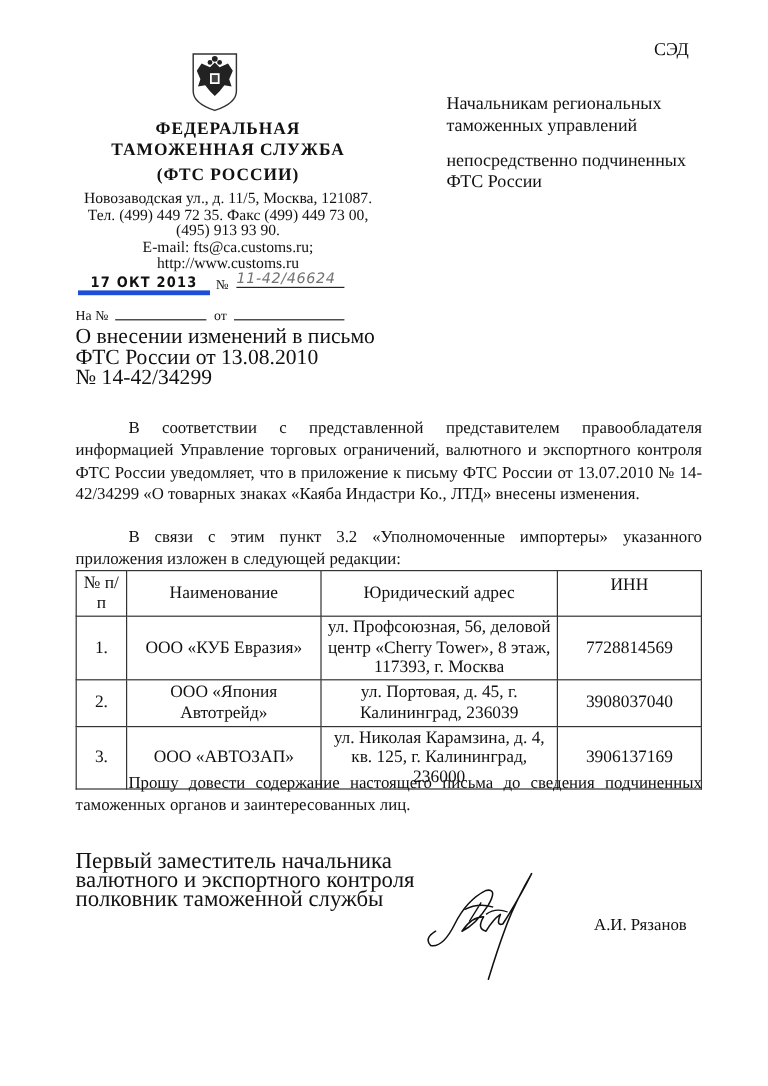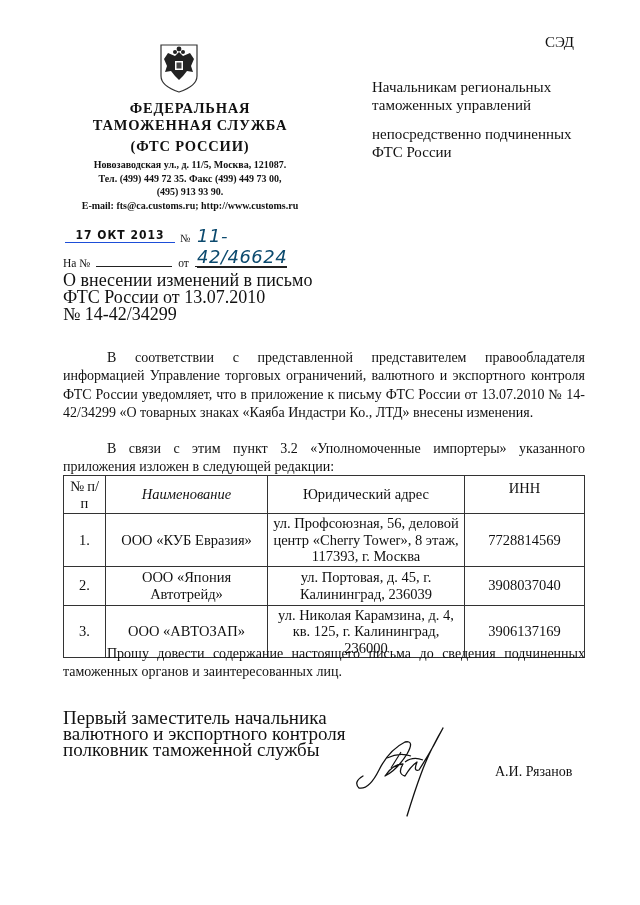--- a/index.html
+++ b/index.html
@@ -3,44 +3,44 @@
 <meta charset="utf-8">
 <style>
   html, body { margin: 0; padding: 0; background: #ffffff; }
   body { width: 640px; height: 905px; position: relative; overflow: hidden;
          font-family: "Liberation Serif", "DejaVu Serif", serif; color: #111; }
   .abs { position: absolute; }
   .emblem { left: 155px; top: 42px; width: 48px; height: 52px; }
   .org-title { left: 60px; width: 260px; top: 100px; text-align: center; font-weight: bold;
                font-size: 14.5px; line-height: 17px; letter-spacing: 0.8px; }
   .org-title .short { display: block; margin-top: 4px; }
-  .contacts { left: 60px; width: 260px; top: 158px; text-align: center; font-size: 10px; line-height: 13.5px; font-weight: bold; }
-  .date-line { left: 65px; top: 228px; width: 110px; border-bottom: 1px solid #1d4ed8; text-align: center;
+  .contacts { left: 60px; width: 260px; top: 158px; text-align: center; font-size: 13px; line-height: 13.5px; }
+  .date-line { left: 65px; top: 228px; width: 110px; border-bottom: 4px solid #1d4ed8; text-align: center;
                font-family: "DejaVu Sans Condensed", "DejaVu Sans", sans-serif; font-size: 12px; font-weight: bold; letter-spacing: 1px; }
   .num-label { left: 180px; top: 232px; font-size: 11px; }
   .num-line { left: 197px; top: 225px; width: 90px; border-bottom: 1px solid #222; font-style: italic;
-              font-family: "DejaVu Sans", sans-serif; font-size: 18px; color: #0c4a6e; letter-spacing: 0.5px; }
+              font-family: "DejaVu Sans", sans-serif; font-size: 12px; color: #737373; letter-spacing: 0.5px; }
   .ref-row { left: 63px; top: 256px; font-size: 11.5px; }
   .ref-line1 { display: inline-block; width: 76px; border-bottom: 1px solid #222; margin: 0 6px; height: 10px; }
   .ref-line2 { display: inline-block; width: 92px; border-bottom: 1px solid #222; margin-left: 6px; height: 10px; }
   .subject { left: 63px; top: 272px; font-size: 18px; line-height: 17px; }
   .sed { left: 545px; top: 34px; font-size: 15px; }
   .addressee { left: 372px; font-size: 15px; line-height: 18px; }
   .addr1 { top: 78px; }
   .addr2 { top: 125px; }
   .body-text { left: 63px; width: 522px; font-size: 14px; line-height: 18.3px; text-align: justify; }
   .p1 { top: 349px; }
   .p2 { top: 440px; }
   .p3 { top: 645px; }
   .indent { text-indent: 44px; }
   table.imp { position: absolute; left: 63px; top: 475px; width: 522px; border-collapse: collapse; font-size: 14.5px; line-height: 16.5px; }
   table.imp td, table.imp th { border: 1px solid #333; text-align: center; vertical-align: middle; font-weight: normal; padding: 1px 3px; }
   table.imp th { height: 32px; }
   table.imp th.inn-h { vertical-align: top; padding-top: 4px; }
-  .c1 { width: 35px; } .c2 { width: 155px; font-style: italic; } .c3 { width: 190px; }
+  .c1 { width: 35px; } .c2 { width: 155px; } .c3 { width: 190px; }
   .r1 td { height: 49px; } .r2 td { height: 36px; } .r3 td { height: 34px; }
   .sign-pos { left: 63px; top: 710px; font-size: 19px; line-height: 16px; }
   .signature { left: 345px; top: 718px; width: 110px; height: 100px; }
   .signer { left: 495px; top: 764px; font-size: 14px; }
 </style>
 </head>
 <body>
 
 <div class="abs emblem">
   <svg width="48" height="52" viewBox="0 0 48 52">
@@ -70,21 +70,21 @@
 <div class="abs date-line">17 ОКТ 2013</div>
 <div class="abs num-label">№</div>
 <div class="abs num-line">11-42/46624</div>
 
 <div class="abs ref-row">
   <span>На №</span><span class="ref-line1"></span><span>от</span><span class="ref-line2"></span>
 </div>
 
 <div class="abs subject">
   <div>О внесении изменений в письмо</div>
-  <div>ФТС России от 13.07.2010</div>
+  <div>ФТС России от 13.08.2010</div>
   <div>№ 14-42/34299</div>
 </div>
 
 <div class="abs sed">СЭД</div>
 
 <div class="abs addressee addr1">
   <div>Начальникам региональных</div>
   <div>таможенных управлений</div>
 </div>
 <div class="abs addressee addr2">

